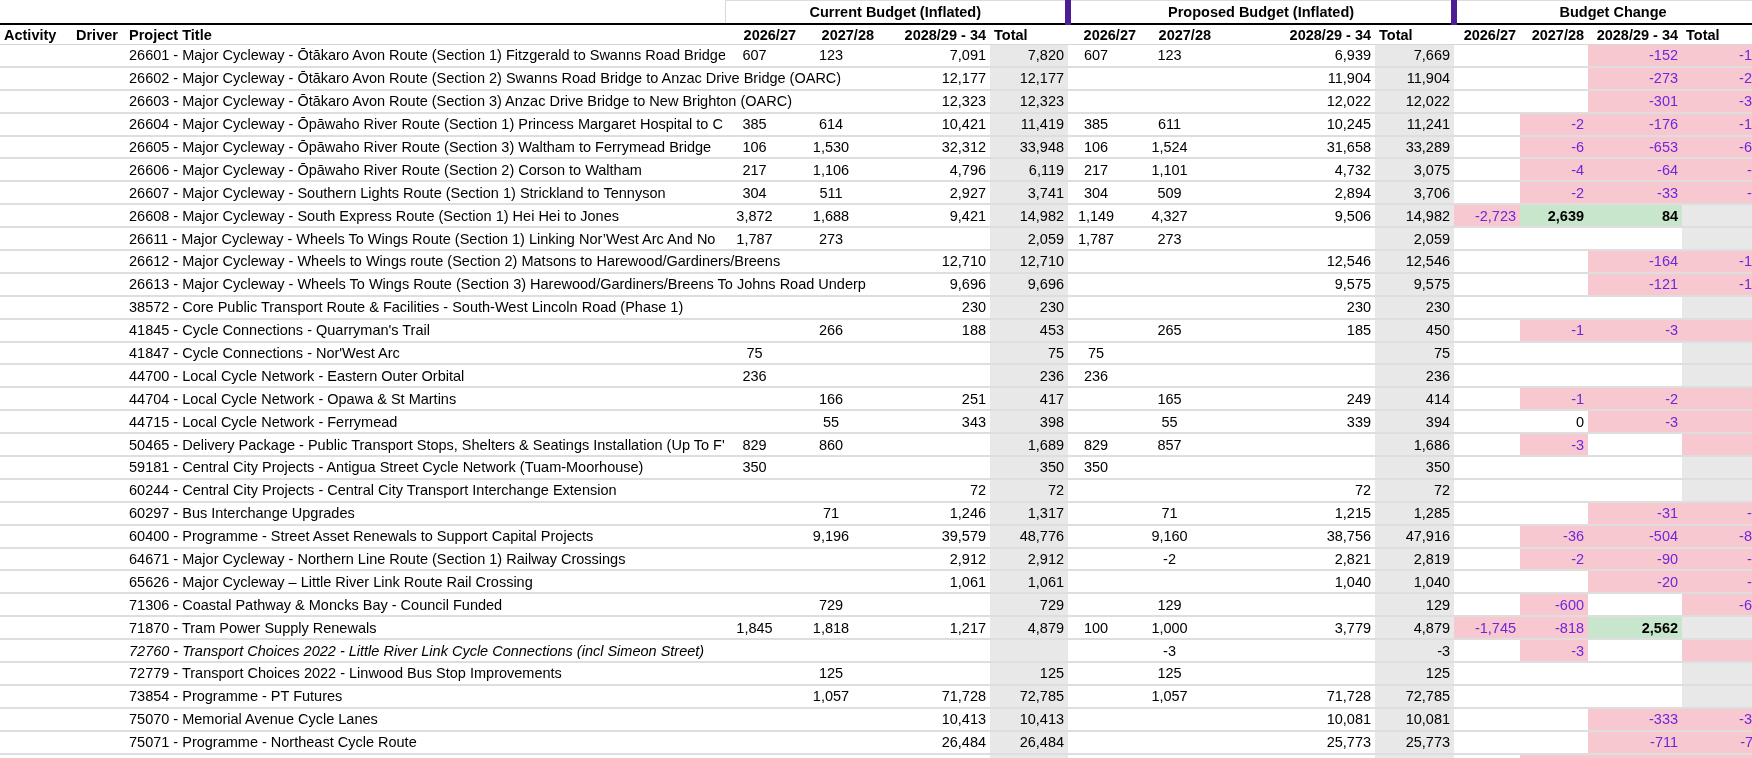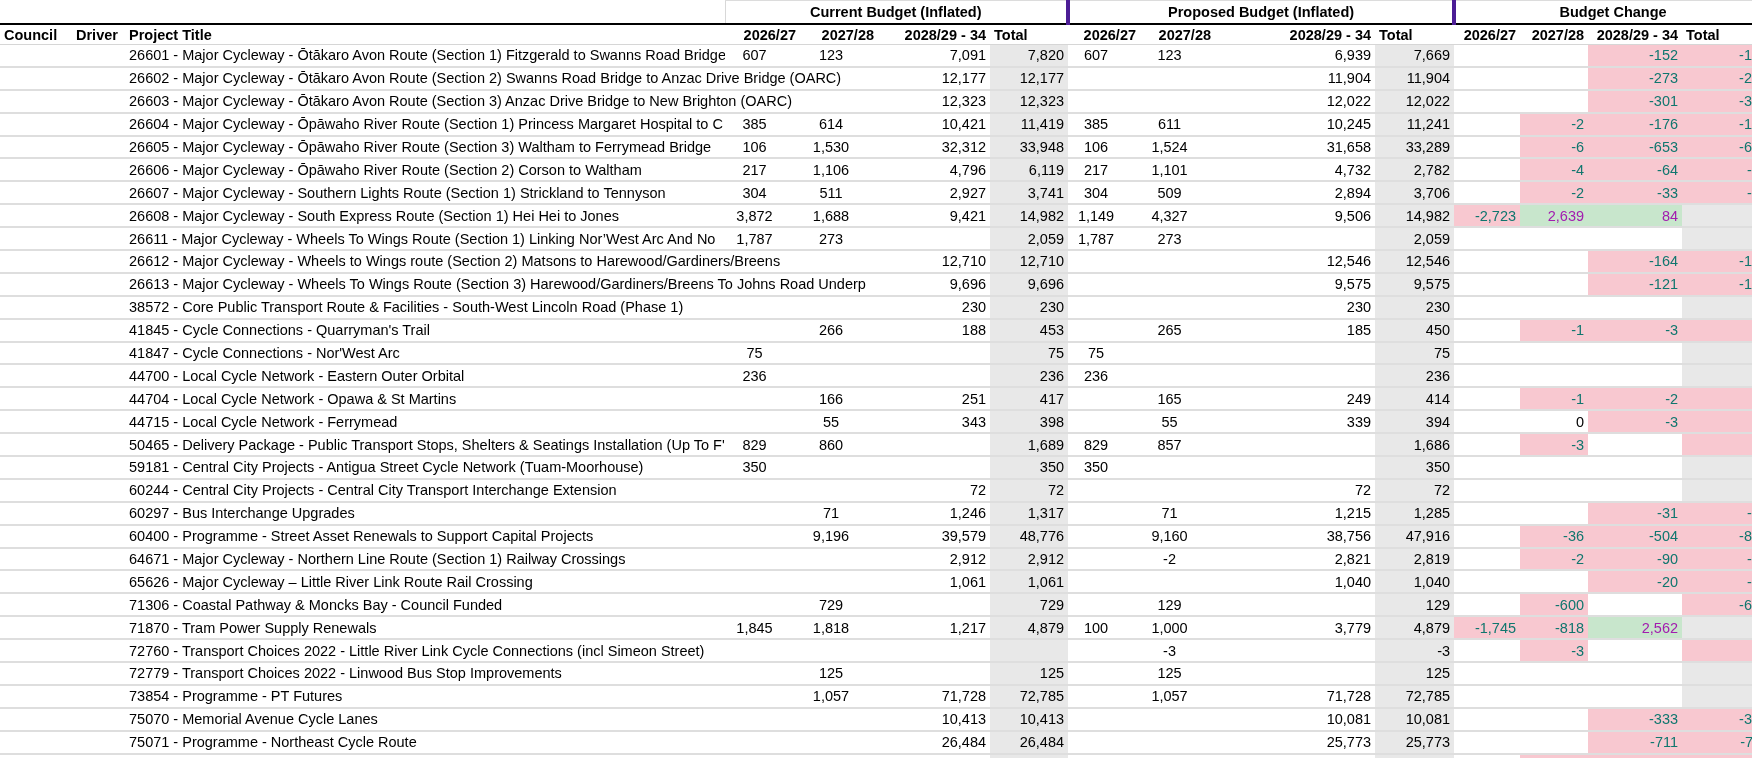--- a/index.html
+++ b/index.html
@@ -4,32 +4,32 @@
 <style>
   html, body { margin:0; padding:0; background:#ffffff; }
   body { width:1752px; height:758px; overflow:hidden; font-family:"Liberation Sans", sans-serif; color:#000; }
   table { border-collapse:collapse; table-layout:fixed; width:1752px; font-size:14.5px; }
   col.c-act { width:72px; } col.c-drv { width:53px; } col.c-title { width:600px; }
   col.c-cur1 { width:75px; } col.c-cur2 { width:78px; } col.c-cur3 { width:112px; } col.c-cur4 { width:78px; }
   col.c-pro1 { width:72px; } col.c-pro2 { width:75px; } col.c-pro3 { width:160px; } col.c-pro4 { width:79px; }
   col.c-chg1 { width:66px; } col.c-chg2 { width:68px; } col.c-chg3 { width:94px; } col.c-chg4 { width:90px; }
   td, th { padding:0 4px; height:20.9px; white-space:nowrap; overflow:hidden; }
   tr.group th { height:22px; font-weight:bold; text-align:center; border-top:1px solid #dcdcdc; }
-  tr.group th.grp { border-left:1px solid #d8d8d8; border-right:4px solid #4c1d95; }
+  tr.group th.grp { border-left:1px solid #d8d8d8; border-right:6px solid #4c1d95; }
   tr.group th.blank { border-top:none; }
   tr.colhead th { font-weight:bold; text-align:left; border-top:2px solid #000; border-bottom:1px solid #d6d6d6; height:19px; }
   tr.colhead th.num { text-align:right; }
   tr.colhead th.tot { text-align:left; }
   tbody td { border-bottom:2px solid #dedede; }
   td.title { text-align:left; overflow:visible; }
   td.num { text-align:right; }
   td.num.center { text-align:center; padding-right:20px; }
   td.grey { background:#e8e8e8; }
-  td.neg { background:#f8c8d0; color:#0f766e; }
-  td.pos { background:#c8e6cc; color:#a21caf; }
+  td.neg { background:#f8c8d0; color:#6d28d9; }
+  td.pos { background:#c8e6cc; color:#000000;font-weight:bold; }
 </style>
 </head>
 <body>
 
 <table>
   <colgroup>
     <col class="c-act">
       <col class="c-drv">
       <col class="c-title">
     <col class="c-cur1">
@@ -46,21 +46,21 @@
       <col class="c-chg4">
   </colgroup>
   <thead>
     <tr class="group">
       <th class="blank" colspan="3"></th>
       <th class="grp" colspan="4">Current Budget (Inflated)</th>
       <th class="grp" colspan="4">Proposed Budget (Inflated)</th>
       <th class="grp" colspan="4">Budget Change</th>
     </tr>
     <tr class="colhead">
-      <th>Council</th>
+      <th>Activity</th>
       <th>Driver</th>
       <th>Project Title</th>
       <th class="num">2026/27</th>
       <th class="num">2027/28</th>
       <th class="num">2028/29 - 34</th>
       <th class="tot">Total</th>
       <th class="num">2026/27</th>
       <th class="num">2027/28</th>
       <th class="num">2028/29 - 34</th>
       <th class="tot">Total</th>
@@ -160,21 +160,21 @@
         <td></td>
         <td></td>
         <td class="title" style="overflow: hidden; white-space: nowrap;">26606 - Major Cycleway - Ōpāwaho River Route (Section 2) Corson to Waltham</td>
         <td class="num center">217</td>
         <td class="num center">1,106</td>
         <td class="num">4,796</td>
         <td class="num grey">6,119</td>
         <td class="num center">217</td>
         <td class="num center">1,101</td>
         <td class="num">4,732</td>
-        <td class="num grey">2,782</td>
+        <td class="num grey">3,075</td>
         <td class="num"></td>
         <td class="num neg">-4</td>
         <td class="num neg">-64</td>
         <td class="num neg">-68</td>
       </tr>
       <tr>
         <td></td>
         <td></td>
         <td class="title" style="overflow: hidden; white-space: nowrap;">26607 - Major Cycleway - Southern Lights Route (Section 1) Strickland to Tennyson</td>
         <td class="num center">304</td>
@@ -509,21 +509,21 @@
         <td class="num">3,779</td>
         <td class="num grey">4,879</td>
         <td class="num neg">-1,745</td>
         <td class="num neg">-818</td>
         <td class="num pos">2,562</td>
         <td class="num grey"></td>
       </tr>
       <tr>
         <td></td>
         <td></td>
-        <td class="title" style="position: relative; white-space: nowrap;">72760 - Transport Choices 2022 - Little River Link Cycle Connections (incl Simeon Street)</td>
+        <td class="title" style="position: relative; white-space: nowrap; font-style: italic;">72760 - Transport Choices 2022 - Little River Link Cycle Connections (incl Simeon Street)</td>
         <td class="num center"></td>
         <td class="num center"></td>
         <td class="num"></td>
         <td class="num grey"></td>
         <td class="num center"></td>
         <td class="num center">-3</td>
         <td class="num"></td>
         <td class="num grey">-3</td>
         <td class="num"></td>
         <td class="num neg">-3</td>

